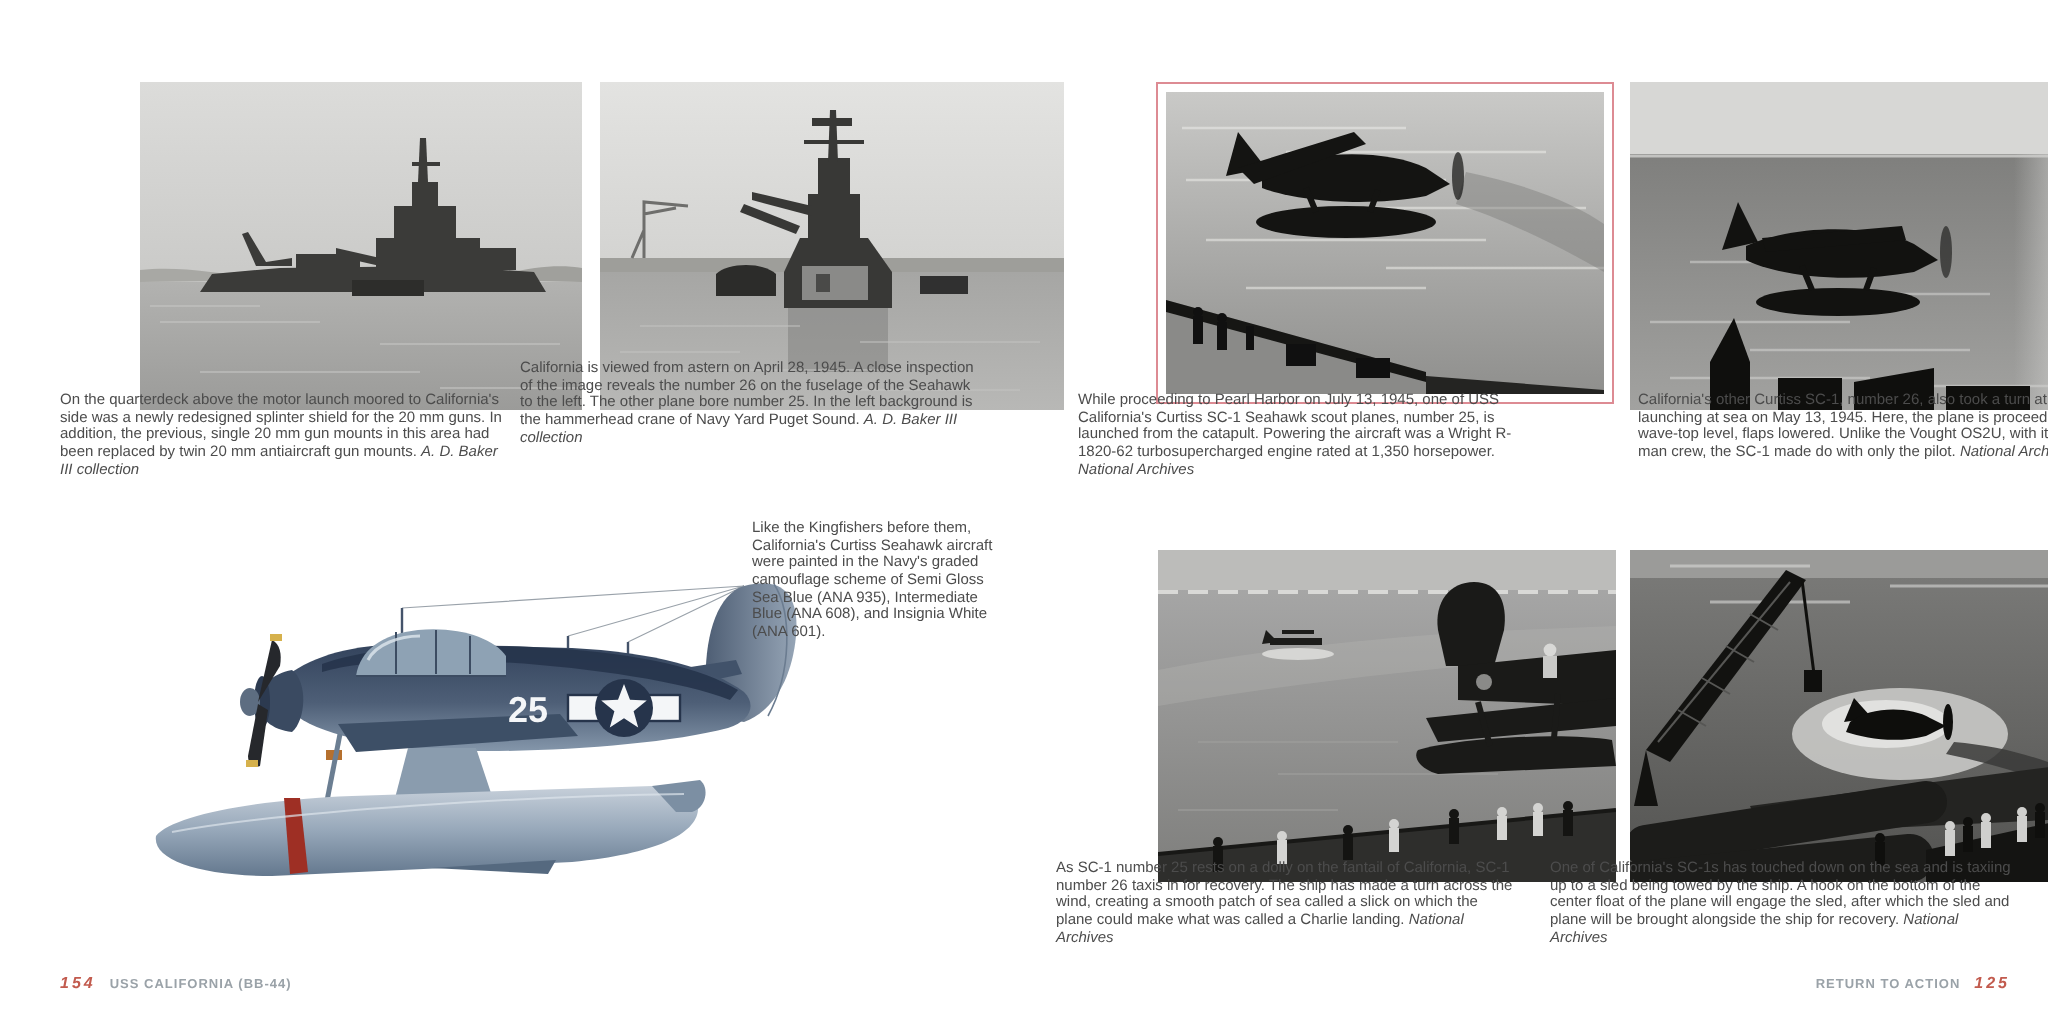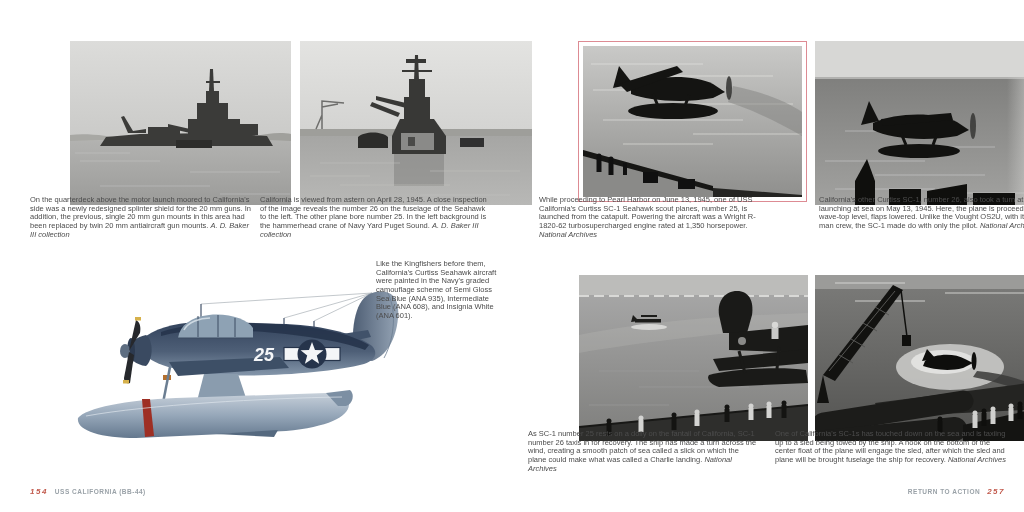--- a/index.html
+++ b/index.html
@@ -4,21 +4,21 @@
 <style>
   html,body{margin:0;padding:0;background:#e8e8e8;}
   .spread{position:relative;width:1024px;height:512px;background:#ffffff;overflow:hidden;
           font-family:"Liberation Sans",sans-serif;}
   .photo{position:absolute;overflow:hidden;background:#cfcfcd;}
   .photo svg{display:block;width:100%;height:100%;}
   .framed{border:1px solid #dd8b93;padding:4px;background:#fff;}
   .framed .inner{width:219px;height:151px;overflow:hidden;}
   .caption{position:absolute;margin:0;font-size:7.5px;line-height:1.16;color:#4c4c4c;}
   .credit{font-style:italic;}
-  .illo{position:absolute;font-style:italic;}
+  .illo{position:absolute;}
   .illo svg{display:block;width:100%;height:100%;}
   .folio{position:absolute;top:487px;font-size:6.5px;font-weight:bold;
          letter-spacing:0.5px;color:#9aa2a8;white-space:nowrap;}
   .folio .num{color:#c25b4e;font-size:8px;letter-spacing:1.5px;font-style:italic;}
   .folio-left{left:30px;}
   .folio-right{right:19px;text-align:right;}
   .folio .gap{display:inline-block;width:7px;}
 </style>
 </head>
 <body>
@@ -92,21 +92,21 @@
         <rect x="108" y="96" width="7" height="9" fill="#4a4a48"></rect>
         <path d="M58,96 C64,90 82,90 88,96 L88,107 L58,107 Z" fill="#2c2c2a"></path>
         <rect x="160" y="97" width="24" height="9" fill="#303030"></rect>
         <rect x="94" y="113" width="50" height="32" fill="#828280" opacity="0.55"></rect>
         <path d="M20,122 H100 M130,130 H220 M40,144 H150 M120,154 H210 M10,135 H70" stroke="#c4c4c2" stroke-width="1" opacity="0.5" fill="none"></path>
       </svg>
     </figure>
 
     <p class="caption" style="left:30px;top:196px;width:223px"><span>On the quarterdeck above the motor launch moored to California's side was a newly redesigned splinter shield for the 20 mm guns. In addition, the previous, single 20 mm gun mounts in this area had been replaced by twin 20 mm antiaircraft gun mounts.</span> <span class="credit">A. D. Baker III collection</span></p>
 
-    <p class="caption" style="left:260px;top:196px;width:230px"><span>California is viewed from astern on April 28, 1945. A close inspection of the image reveals the number 26 on the fuselage of the Seahawk to the left. The other plane bore number 25. In the left background is the hammerhead crane of Navy Yard Puget Sound.</span> <span class="credit">A. D. Baker III collection</span></p>
+    <p class="caption" style="left:260px;top:180px;width:230px"><span>California is viewed from astern on April 28, 1945. A close inspection of the image reveals the number 26 on the fuselage of the Seahawk to the left. The other plane bore number 25. In the left background is the hammerhead crane of Navy Yard Puget Sound.</span> <span class="credit">A. D. Baker III collection</span></p>
 
     <figure class="illo" style="left:26px;top:250px;width:342px;height:206px" aria-label="Side profile artwork of a Curtiss SC-1 Seahawk floatplane in graded blue camouflage">
       <svg viewBox="0 0 342 206">
         <defs>
           <linearGradient id="gFus" x1="0" y1="0" x2="0" y2="1">
             <stop offset="0" stop-color="#33435c"></stop>
               <stop offset="0.55" stop-color="#4e5f77"></stop>
             <stop offset="1" stop-color="#8496aa"></stop>
           </linearGradient>
           <linearGradient id="gFloat" x1="0" y1="0" x2="0" y2="1">
@@ -244,21 +244,21 @@
         </g>
         <g fill="#0f0f0d">
           <path d="M40,140 L52,118 L60,140 L60,164 L40,164 Z"></path>
           <rect x="74" y="148" width="32" height="16"></rect>
           <path d="M112,150 L152,143 L152,164 L112,164 Z"></path>
           <rect x="158" y="152" width="42" height="12"></rect>
         </g>
       </svg>
     </figure>
 
-    <p class="caption" style="left:539px;top:196px;width:231px"><span>While proceeding to Pearl Harbor on June 13, 1945, one of USS California's Curtiss SC-1 Seahawk scout planes, number 25, is launched from the catapult. Powering the aircraft was a Wright R-1820-62 turbosupercharged engine rated at 1,350 horsepower.</span> <span class="credit">National Archives</span></p>
+    <p class="caption" style="left:539px;top:196px;width:231px"><span>While proceeding to Pearl Harbor on July 13, 1945, one of USS California's Curtiss SC-1 Seahawk scout planes, number 25, is launched from the catapult. Powering the aircraft was a Wright R-1820-62 turbosupercharged engine rated at 1,350 horsepower.</span> <span class="credit">National Archives</span></p>
 
     <p class="caption" style="left:819px;top:196px;width:231px"><span>California's other Curtiss SC-1, number 26, also took a turn at a launching at sea on May 13, 1945. Here, the plane is proceeding at wave-top level, flaps lowered. Unlike the Vought OS2U, with its two-man crew, the SC-1 made do with only the pilot.</span> <span class="credit">National Archives</span></p>
 
     <figure class="photo" style="left:539px;top:259px;width:229px;height:166px" aria-label="SC-1 number 25 on a dolly on the fantail while SC-1 number 26 taxis in for recovery on the slick">
       <svg viewBox="0 0 229 166">
         <defs>
           <linearGradient id="p5w" x1="0" y1="0" x2="0" y2="1">
             <stop offset="0" stop-color="#ababab"></stop>
               <stop offset="1" stop-color="#7e7e7c"></stop>
           </linearGradient>
@@ -364,18 +364,18 @@
               <rect x="202.5" y="131" width="5" height="13"></rect>
             <circle cx="125" cy="144" r="2.5"></circle>
               <rect x="122.5" y="146" width="5" height="12"></rect>
           </g>
         </g>
       </svg>
     </figure>
 
     <p class="caption" style="left:528px;top:430px;width:231px"><span>As SC-1 number 25 rests on a dolly on the fantail of California, SC-1 number 26 taxis in for recovery. The ship has made a turn across the wind, creating a smooth patch of sea called a slick on which the plane could make what was called a Charlie landing.</span> <span class="credit">National Archives</span></p>
 
-    <p class="caption" style="left:775px;top:430px;width:231px"><span>One of California's SC-1s has touched down on the sea and is taxiing up to a sled being towed by the ship. A hook on the bottom of the center float of the plane will engage the sled, after which the sled and plane will be brought fuselage the ship for recovery.</span> <span class="credit">National Archives</span></p>
-
-    <footer class="folio folio-right"><span>RETURN TO ACTION</span><span class="gap"></span><span class="num">257</span></footer>
+    <p class="caption" style="left:775px;top:430px;width:231px"><span>One of California's SC-1s has touched down on the sea and is taxiing up to a sled being towed by the ship. A hook on the bottom of the center float of the plane will engage the sled, after which the sled and plane will be brought alongside the ship for recovery.</span> <span class="credit">National Archives</span></p>
+
+    <footer class="folio folio-right"><span>RETURN TO ACTION</span><span class="gap"></span><span class="num">125</span></footer>
   </section>
 
 </div>
 
 </body></html>

